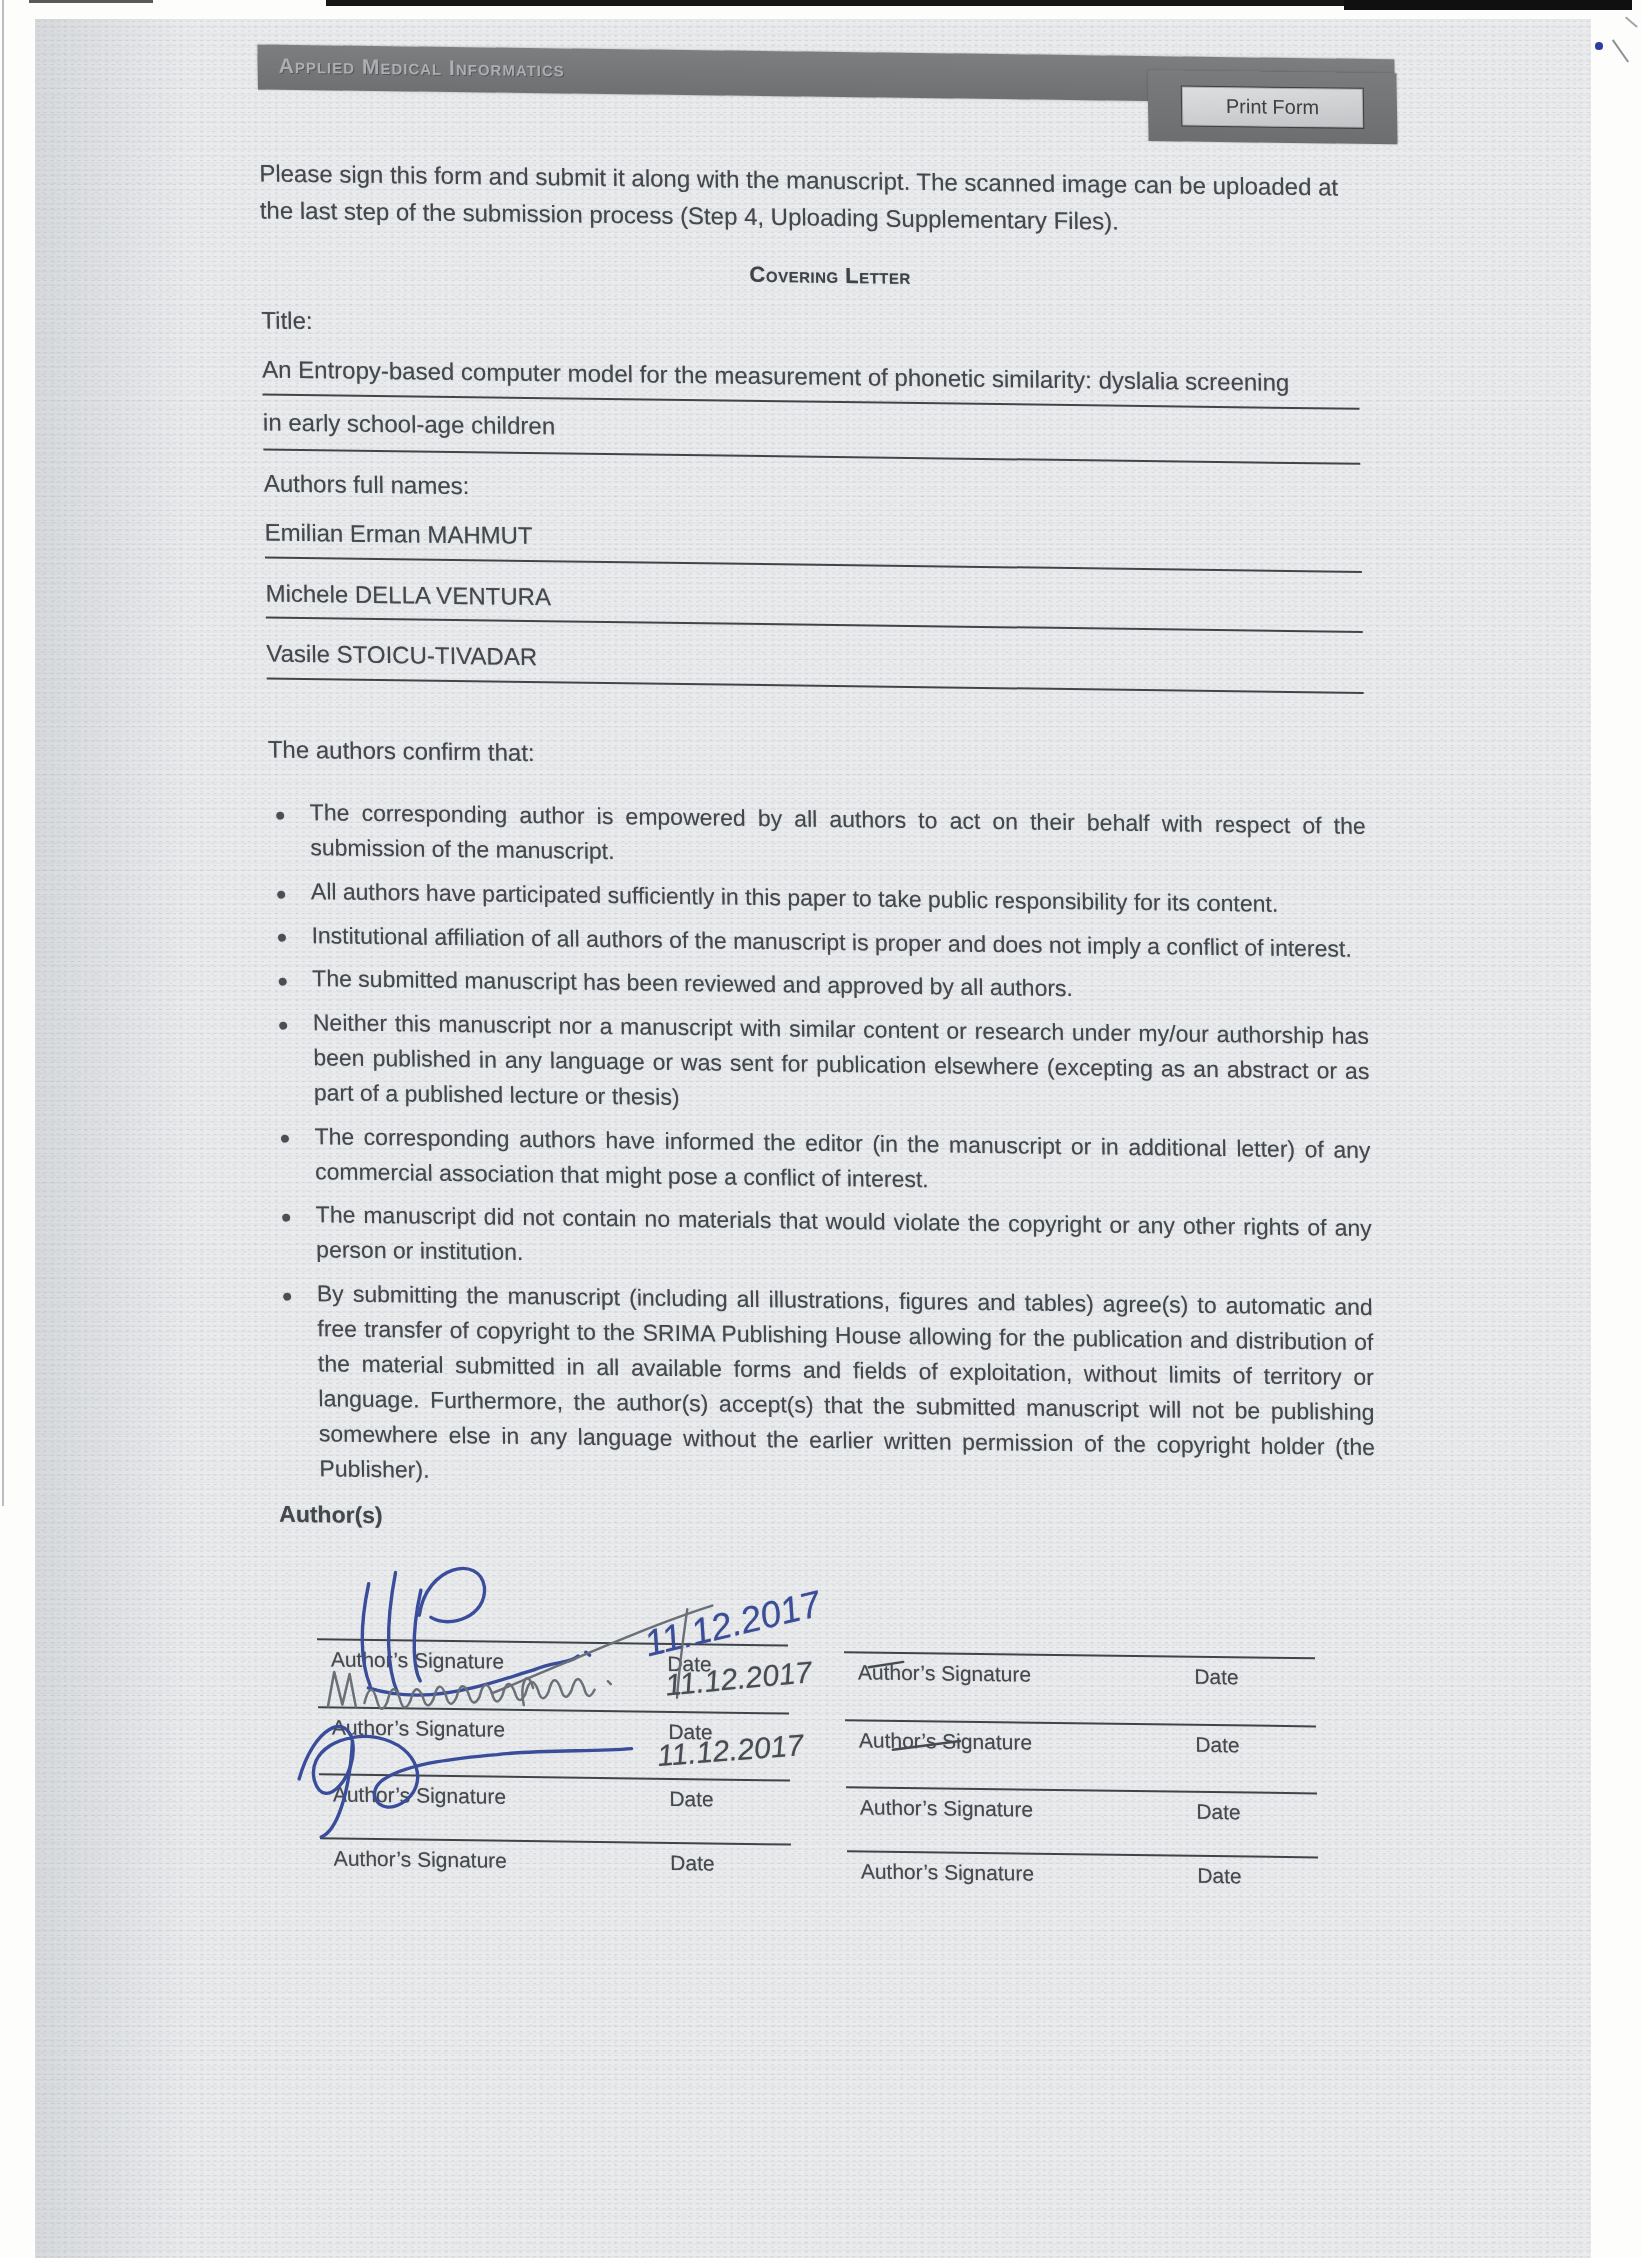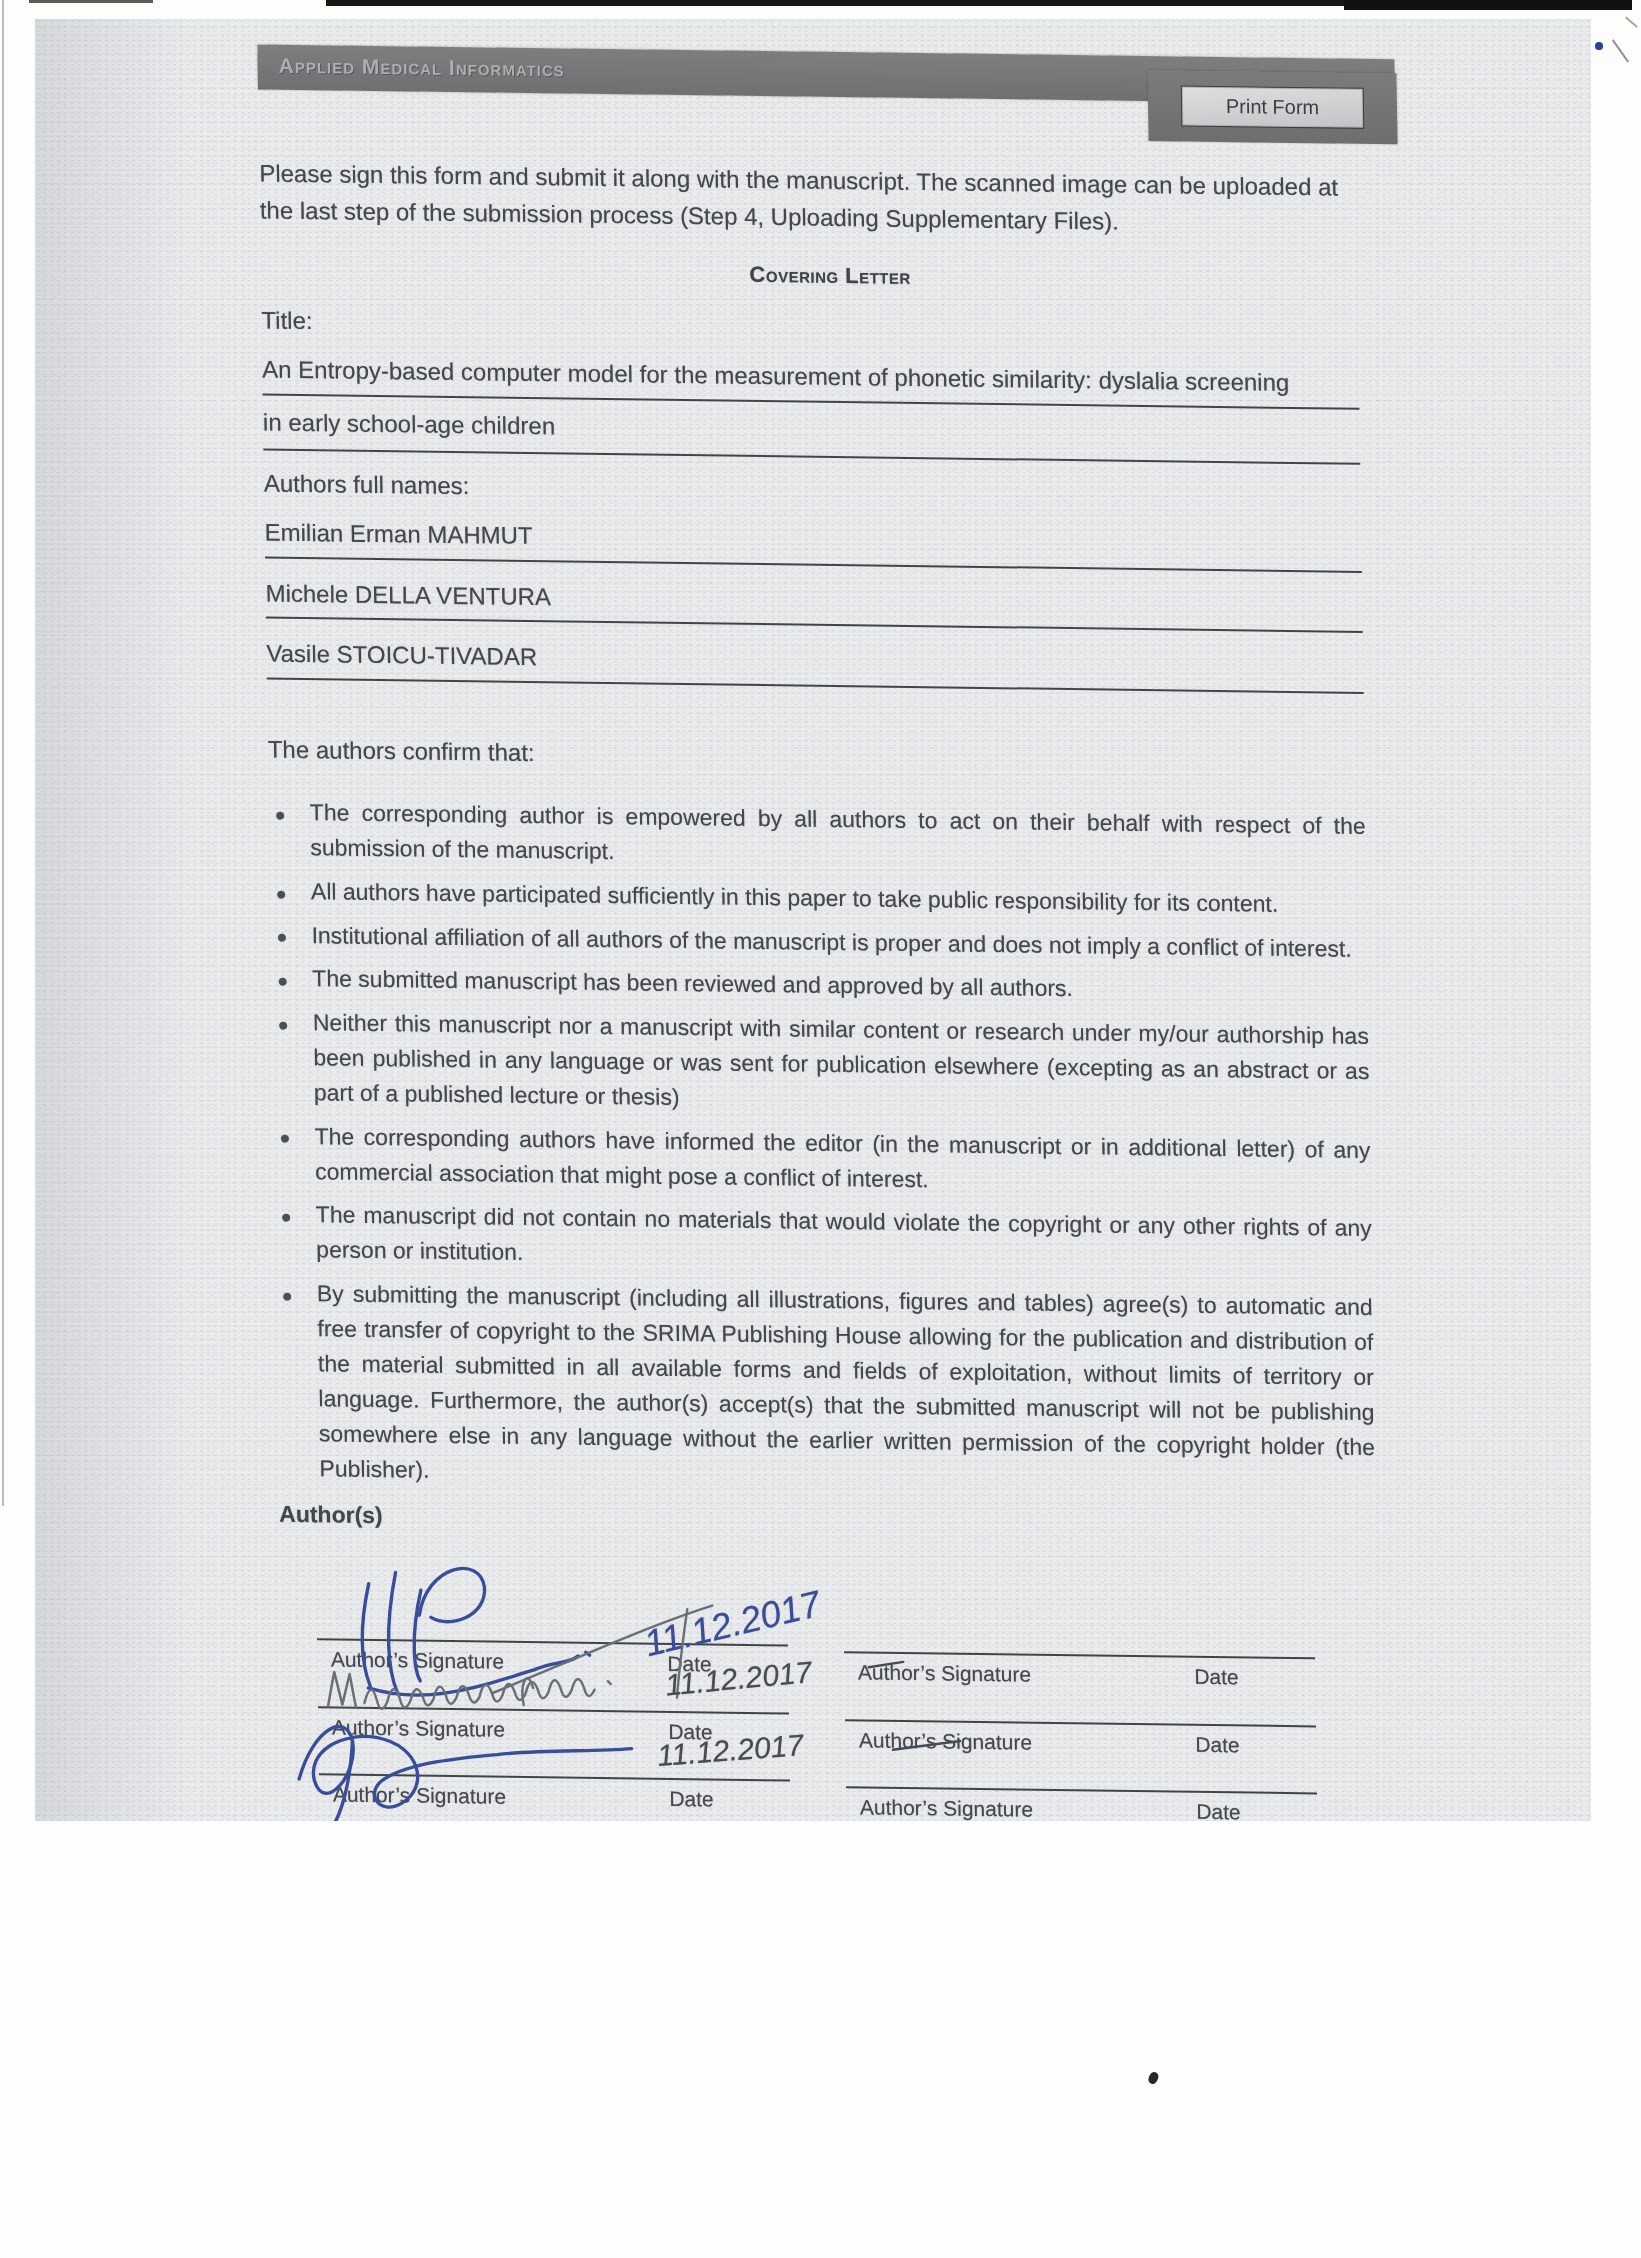--- a/index.html
+++ b/index.html
@@ -14,21 +14,21 @@
   #top-strip-1{left:326px;top:0;width:1188px;height:5.8px;background:#171717;}
   #top-strip-2{left:1344px;top:0;width:288px;height:9.7px;background:#101010;}
   #top-strip-3{left:29px;top:0;width:124px;height:2.9px;background:#5a5a5a;}
   #corner-tick-1{left:1607px;top:50px;width:27px;height:1.9px;background:#8d9094;transform:rotate(55deg);}
   #corner-tick-2{left:1624px;top:21px;width:14.5px;height:1.9px;background:#a2a5a8;transform:rotate(40deg);}
   #blue-speck{left:1595px;top:42px;width:7.7px;height:7.7px;border-radius:50%;background:#2c3f9e;}
   #bottom-speck{left:1149px;top:2072px;width:8.7px;height:11.6px;border-radius:45%;background:#26282a;transform:rotate(24deg);}
 
   
   #paper{
-    position:absolute;left:35px;top:19.3px;width:1556px;height:1802px;
+    position:absolute;left:35px;top:19.3px;width:1556px;height:2239px;
     background-color:#e9ebed;
     background-image:
       radial-gradient(rgba(110,116,124,.16) 1px, transparent 1.3px),
       radial-gradient(rgba(110,116,124,.11) 1px, transparent 1.3px),
       repeating-linear-gradient(180deg, rgba(140,146,152,.05) 0 1.9px, rgba(0,0,0,0) 1.9px 6.8px),
       linear-gradient(90deg, rgba(150,155,161,.22), rgba(0,0,0,0) 10%);
     background-size:6.8px 4.8px, 10.6px 8.7px, 100% 100%, 100% 100%;
     background-position:0 0, 2.9px 3.9px, 0 0, 0 0;
     overflow:hidden;
   }

